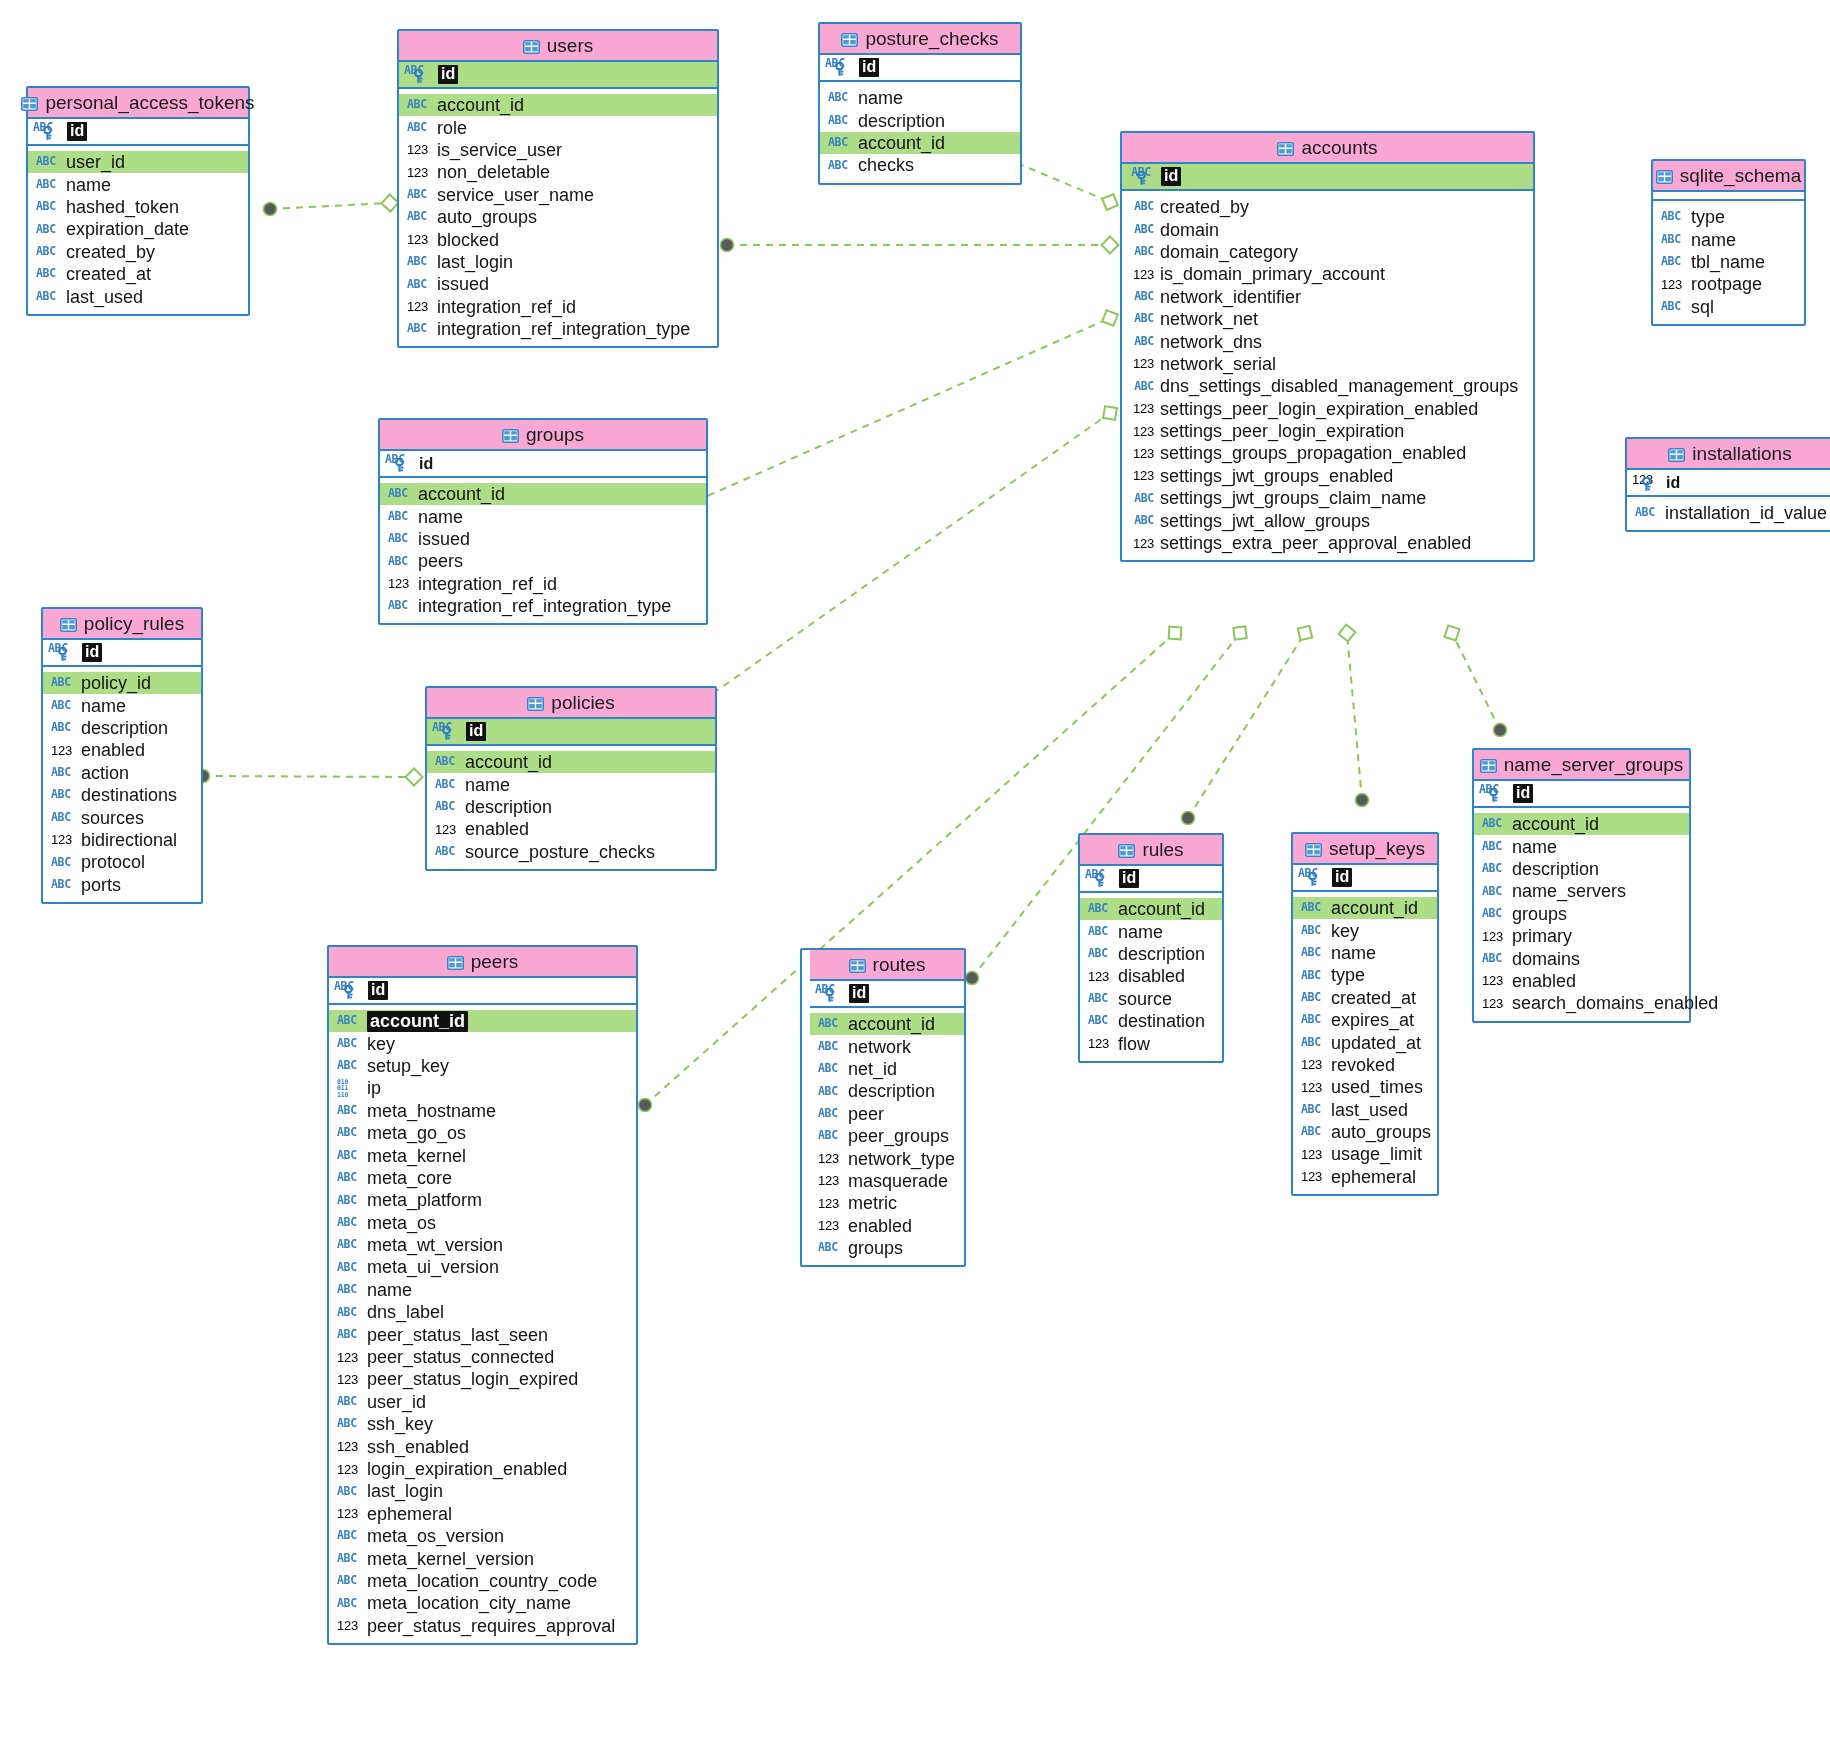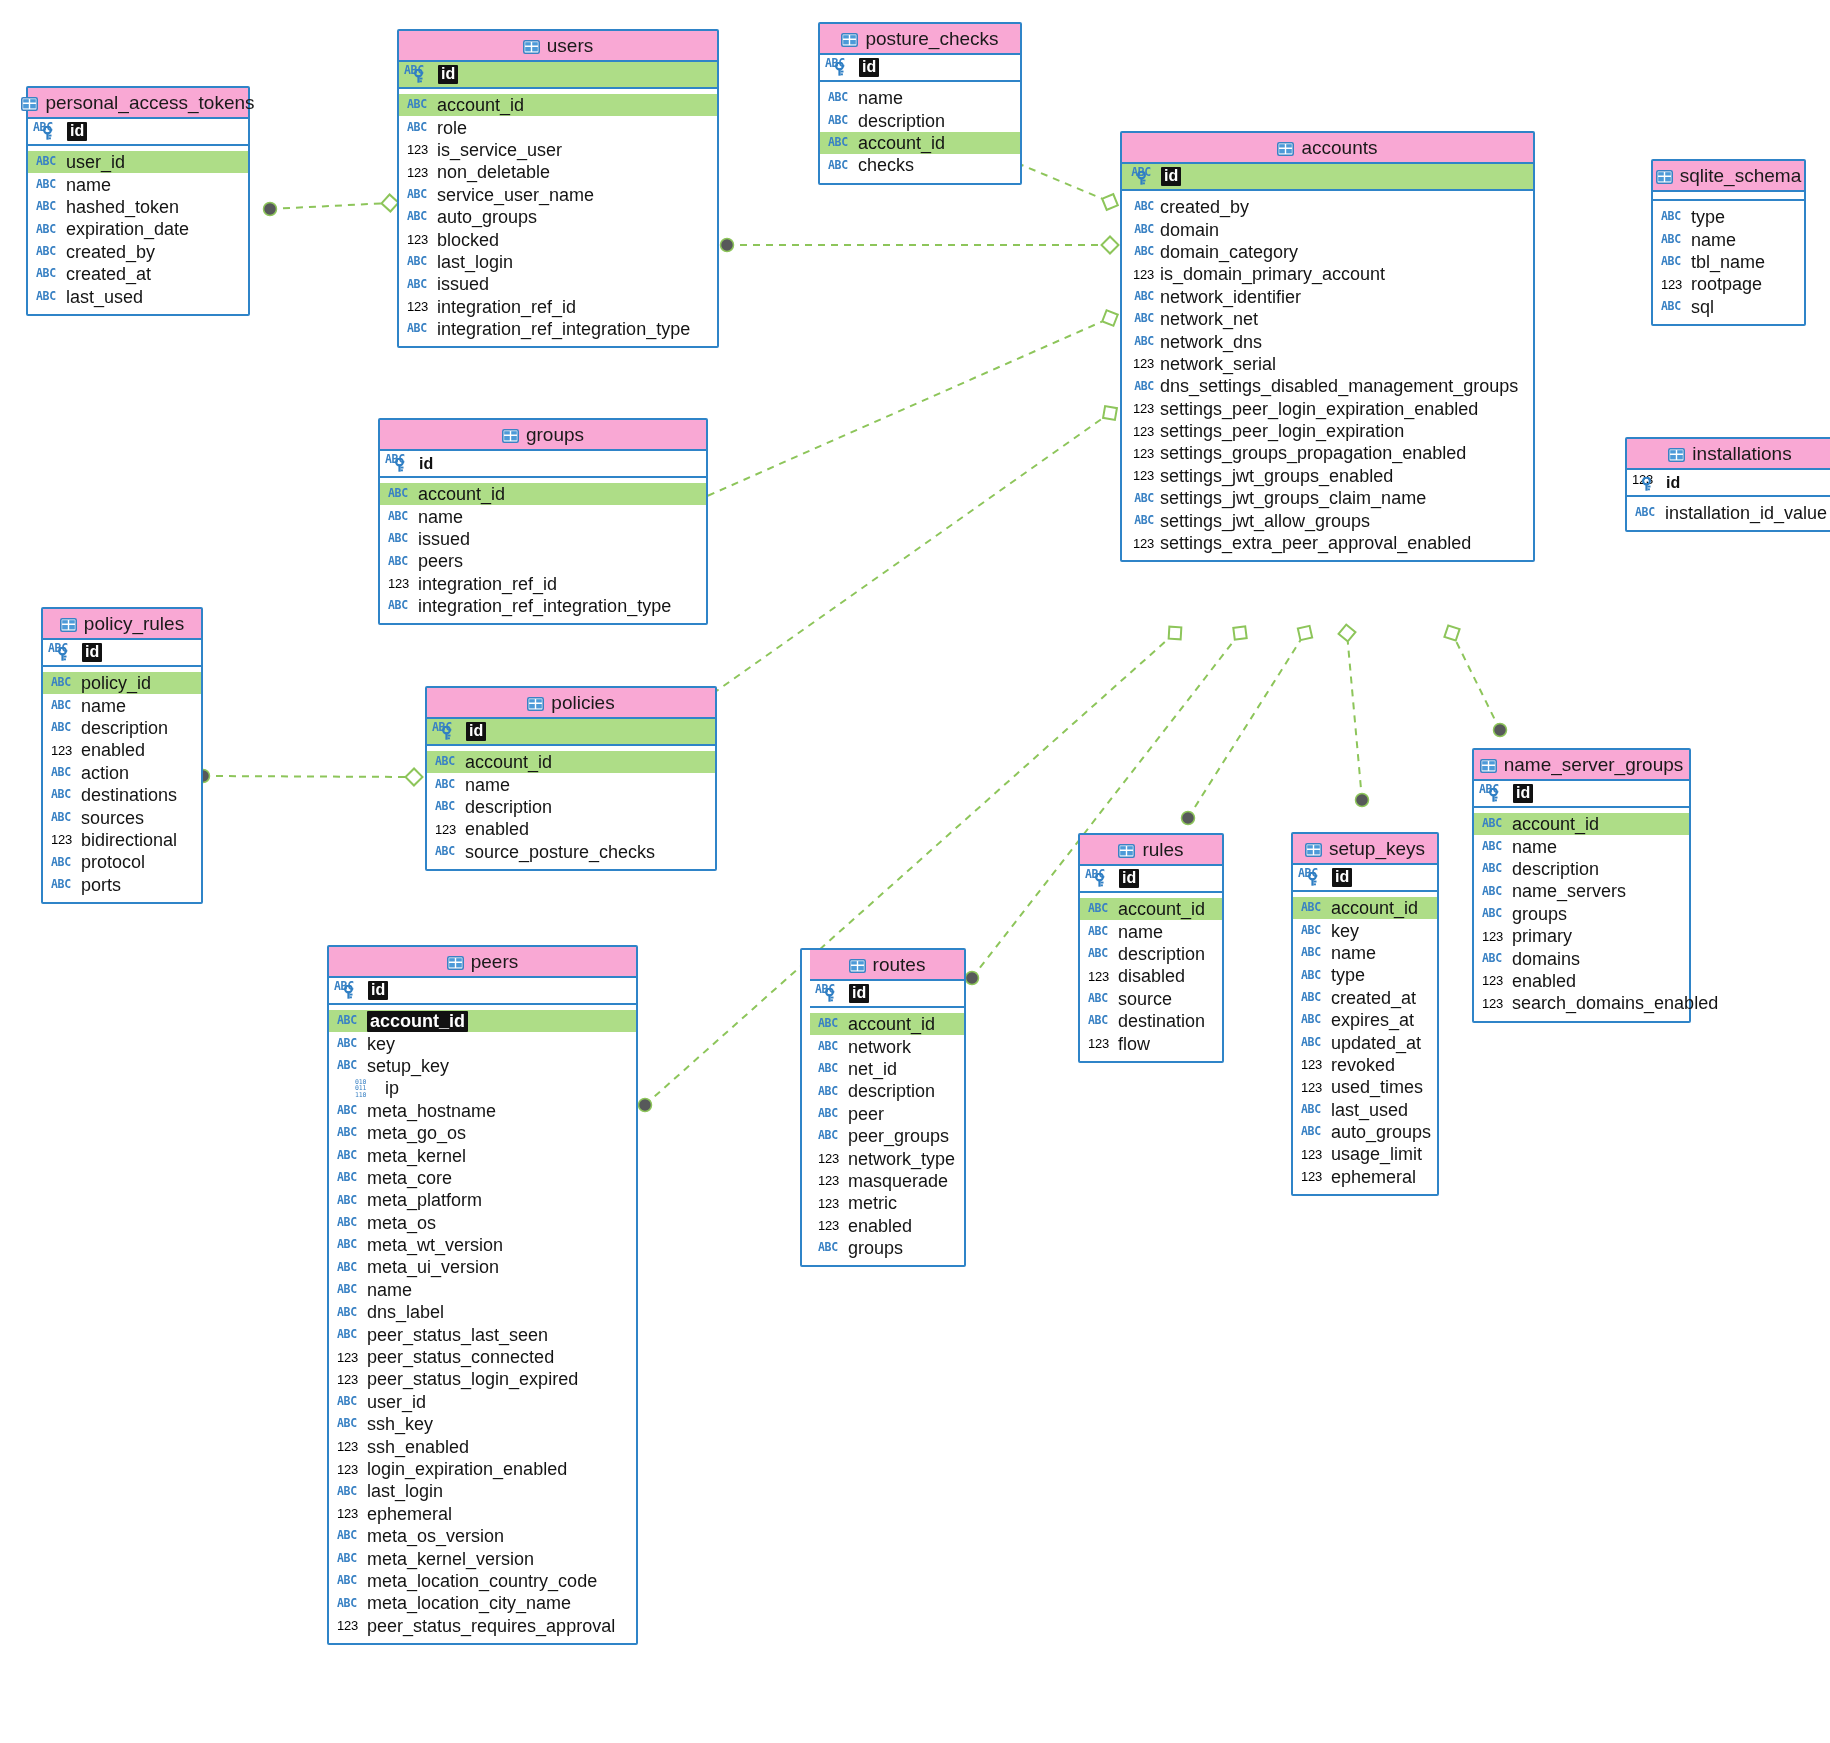--- a/index.html
+++ b/index.html
@@ -108,26 +108,25 @@
     font-size: 13px;
     font-weight: 400;
     color: #000000;
     letter-spacing: -0.2px;
     line-height: 1;
     width: 24px;
   }
   .ic-blob {
     font-family: "DejaVu Sans Mono", monospace;
     font-size: 6.5px;
-    font-weight: 400;
+    font-weight: 700;
     color: #3a82c4;
     line-height: 6.5px;
     width: 24px;
     letter-spacing: -0.2px;
-    margin-left: 18px;
   }
   .ic-key-wrap {
     width: 28px;
     height: 19px;
     position: relative;
   }
   .ic-key-wrap .base {
     position: absolute;
     left: 0;
     top: 0;

